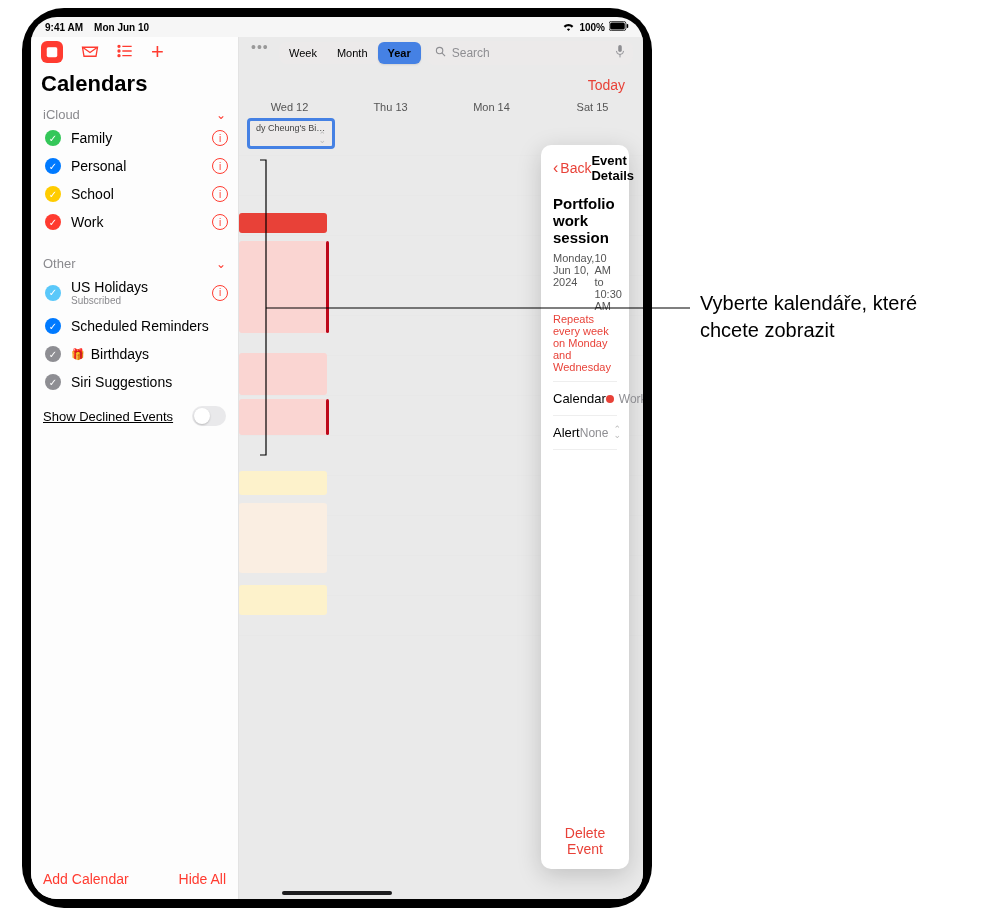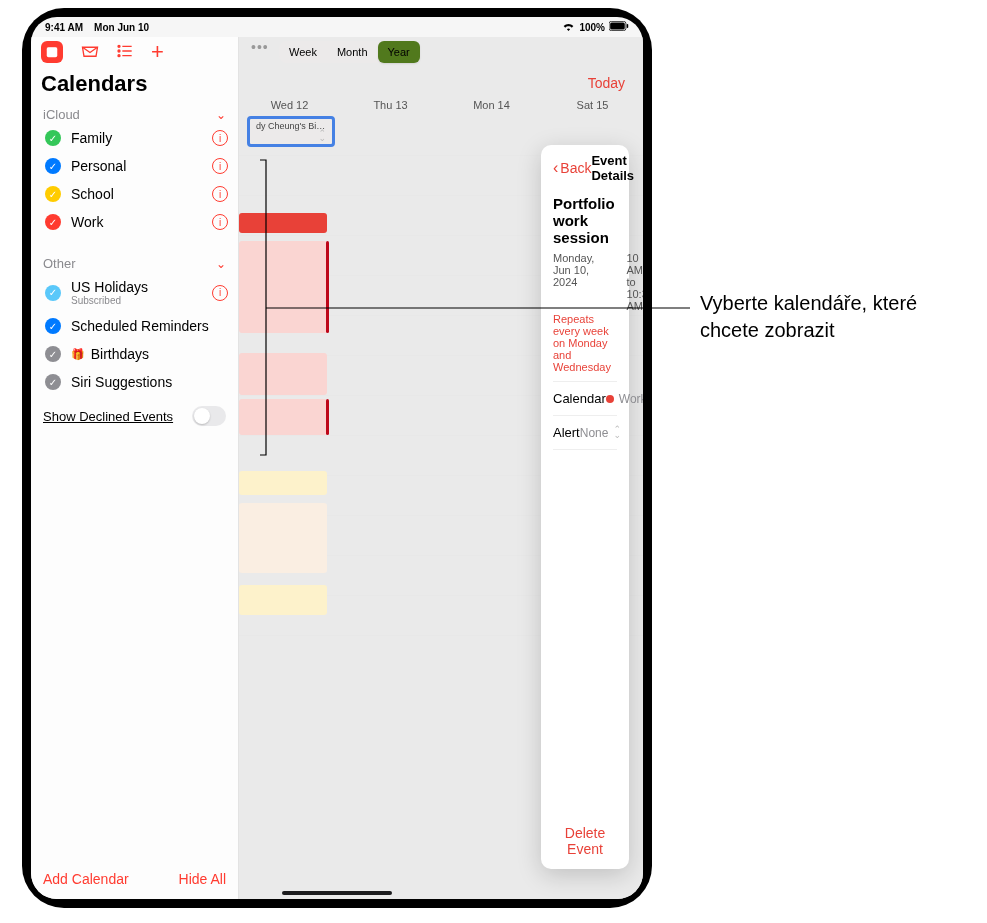--- a/index.html
+++ b/index.html
@@ -107,21 +107,21 @@
   }
   .dots-menu { position:absolute;top:2px;left:12px;color:#999;font-size:14px;letter-spacing:1px; }
   .top-controls {
     display:flex;align-items:center;gap:6px;padding:4px 10px 6px 40px;
     position:relative;z-index:1;
   }
   .seg {
     display:flex;background:#eceaea;border-radius:7px;font-size:11px;
   }
   .seg span{padding:5px 10px;}
-  .seg .active{background:#4d7c0f;border-radius:6px;box-shadow:0 1px 2px rgba(0,0,0,.1);}
+  .seg .active{background:#3b82f6;border-radius:6px;box-shadow:0 1px 2px rgba(0,0,0,.1);font-weight:bold;}
   .search {
     flex:1;display:flex;align-items:center;gap:6px;background:#eceaea;border-radius:8px;
     padding:4px 8px;color:#8e8e93;font-size:12px;
   }
   .today-link {
     text-align:right;color:#ff3b30;font-size:14px;padding:6px 18px 8px;position:relative;z-index:1;
   }
   .day-headers {
     display:flex;padding:0 0 5px;font-size:11px;color:#555;position:relative;z-index:1;
   }
@@ -148,21 +148,21 @@
     z-index:4;display:flex;flex-direction:column;
   }
   .pop-head{
     display:flex;align-items:center;justify-content:space-between;
     padding:8px 12px;font-size:14px;
   }
   .pop-head .back{color:#ff3b30;display:flex;align-items:center;gap:2px;}
   .pop-head .title{font-weight:600;font-size:13px;}
   .pop-body{padding:0 12px;font-size:13px;}
   .ev-title{font-weight:700;font-size:15px;padding:4px 0 4px;}
-  .ev-sub{display:flex;justify-content:space-between;font-size:11px;color:#555;padding-top:2px;gap:32px;}
+  .ev-sub{display:flex;justify-content:space-between;font-size:11px;color:#555;padding-top:2px;}
   .ev-repeat{font-size:11px;color:#ff3b30;padding:1px 0 8px;border-bottom:1px solid #eee;}
   .pop-row{
     display:flex;justify-content:space-between;align-items:center;
     padding:9px 0;border-bottom:1px solid #eee;font-size:13px;
   }
   .pop-row .val{color:#8e8e93;display:flex;align-items:center;gap:5px;font-size:12px;}
   .red-dot{width:8px;height:8px;background:#ff3b30;border-radius:50%;display:inline-block;}
   .updn{font-size:9px;color:#bbb;line-height:.6;}
   .pop-foot{margin-top:auto;text-align:center;color:#ff3b30;font-size:14px;padding:12px;}
 
@@ -303,20 +303,36 @@
       <div class="main">
         <div class="dimlayer"></div>
         <span class="dots-menu">•••</span>
 
         <div class="top-controls">
           <div class="seg">
             <span>Week</span>
             <span>Month</span>
             <span class="active">Year</span>
           </div>
+          <div class="search">
+            <span>
+              <svg width="11" height="11" viewBox="0 0 24 24" fill="none" stroke="#8e8e93" stroke-width="2.4">
+                  <circle cx="10" cy="10" r="7"></circle>
+                  <line x1="15" y1="15" x2="22" y2="22"></line>
+                </svg>
+            </span>
+            <span style="flex:1">Search</span>
+            <span>
+              <svg width="10" height="13" viewBox="0 0 16 22" fill="#8e8e93">
+                  <rect x="5" y="0" width="6" height="12" rx="3"></rect>
+                  <path d="M2 10a6 6 0 0012 0" fill="none" stroke="#8e8e93" stroke-width="1.6"></path>
+                  <line x1="8" y1="16" x2="8" y2="21" stroke="#8e8e93" stroke-width="1.6"></line>
+                </svg>
+            </span>
+          </div>
         </div>
 
         <div class="today-link">Today</div>
 
         <div class="day-headers">
           <span>Wed 12</span>
           <span>Thu 13</span>
           <span>Mon 14</span>
           <span>Sat 15</span>
         </div>

